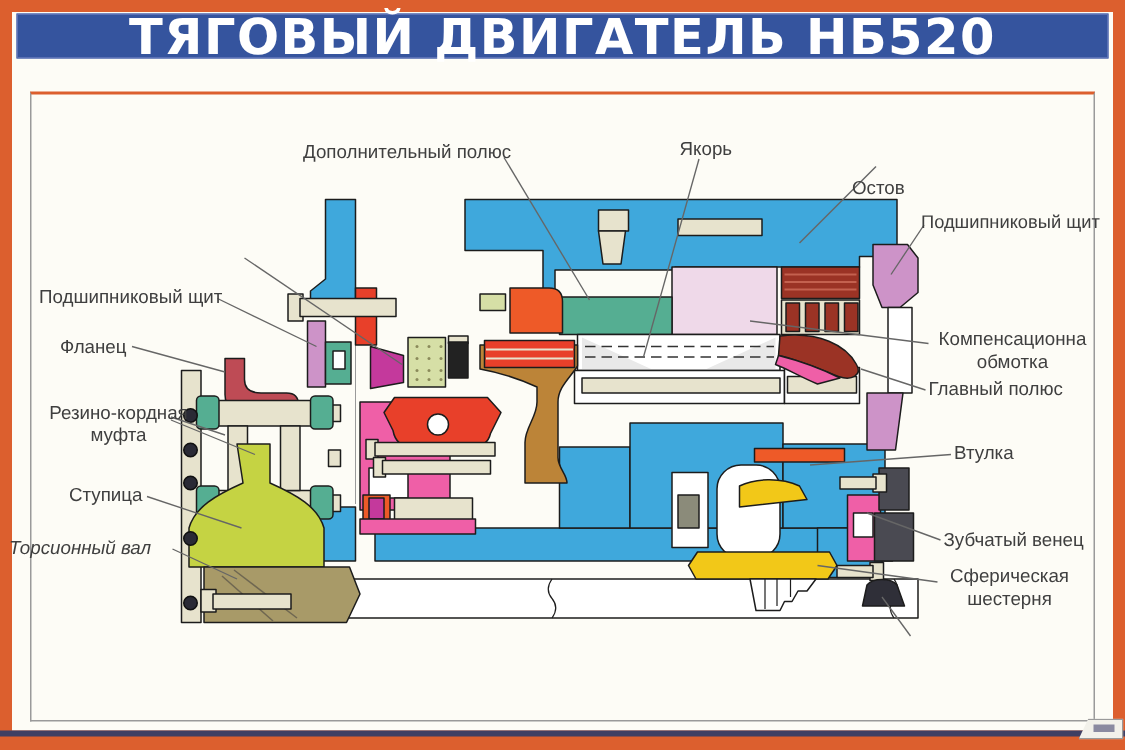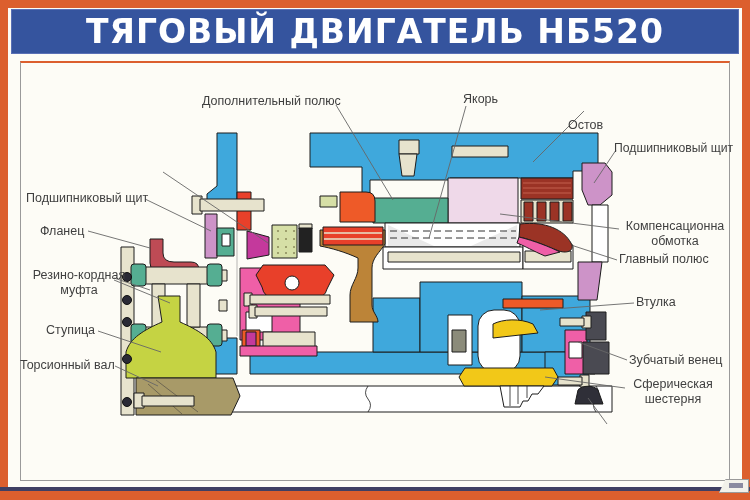--- a/index.html
+++ b/index.html
@@ -1,19 +1,19 @@
 <!DOCTYPE html>
 <html><head>
 <meta charset="utf-8">
 <style>
   html,body{margin:0;padding:0;background:#888;}
   .poster{position:relative;width:750px;height:500px;background:#DC5F2E;
           font-family:"Liberation Sans",sans-serif;overflow:hidden;}
   .paper{position:absolute;left:8px;top:8px;width:734px;height:479px;background:#FDFCF6;}
-  .title-bar{position:absolute;left:11px;top:9px;width:728px;height:45px;background:#35549E;
+  .title-bar{position:absolute;left:11px;top:9px;width:728px;height:30px;background:#35549E;
              border:1px solid #5a70b5;display:flex;align-items:center;justify-content:center;box-sizing:border-box;}
   .title{color:#ffffff;font-weight:bold;font-size:33px;letter-spacing:1px;white-space:nowrap;
          font-family:"DejaVu Sans",sans-serif;}
   .frame{position:absolute;left:20px;top:61px;width:710px;height:420px;box-sizing:border-box;
          border:1px solid #9a9a9a;border-top:2px solid #DC5F2E;background:transparent;}
   .bottom-navy{position:absolute;left:0;top:487px;width:750px;height:4px;background:#3F3F63;}
   .logo{position:absolute;left:719px;top:479px;width:28px;height:12px;background:#F2F1EA;border:1px solid #9a9a9a;
         clip-path:polygon(22% 0,100% 0,100% 100%,0 100%);}
   .logo-mark{position:absolute;left:9px;top:3px;width:14px;height:5px;background:#8a8aa0;}
   svg.diagram{position:absolute;left:0;top:0;}
@@ -232,23 +232,23 @@
         <path d="M625,388 L545,377"></path>
         <path d="M607,424 L588,398"></path>
       </g>
     </g>
   </svg>
 
   <div class="lbl" style="left:26px;top:191px;">Подшипниковый щит</div>
   <div class="lbl" style="left:40px;top:224px;">Фланец</div>
   <div class="lbl wrap" style="left:25px;top:268px;width:108px;">Резино-кордная муфта</div>
   <div class="lbl" style="left:46px;top:323px;">Ступица</div>
-  <div class="lbl" style="left:20px;top:358px;">Торсионный вал</div>
+  <div class="lbl" style="left:6px;top:358px;font-style:italic;">Торсионный вал</div>
   <div class="lbl" style="left:202px;top:94px;">Дополнительный полюс</div>
-  <div class="lbl" style="left:463px;top:92px;">Якорь</div>
+  <div class="lbl" style="left:453px;top:92px;">Якорь</div>
   <div class="lbl" style="left:568px;top:98px;margin-top:20px;">Остов</div>
   <div class="lbl" style="left:614px;top:141px;font-size:12.2px;">Подшипниковый щит</div>
   <div class="lbl wrap" style="left:620px;top:219px;width:110px;">Компенсационна обмотка</div>
   <div class="lbl" style="left:619px;top:252px;">Главный полюс</div>
   <div class="lbl" style="left:636px;top:295px;">Втулка</div>
   <div class="lbl" style="left:629px;top:353px;">Зубчатый венец</div>
   <div class="lbl wrap" style="left:627px;top:377px;width:92px;">Сферическая шестерня</div>
 
   <div class="bottom-navy"></div>
   <div class="logo">

